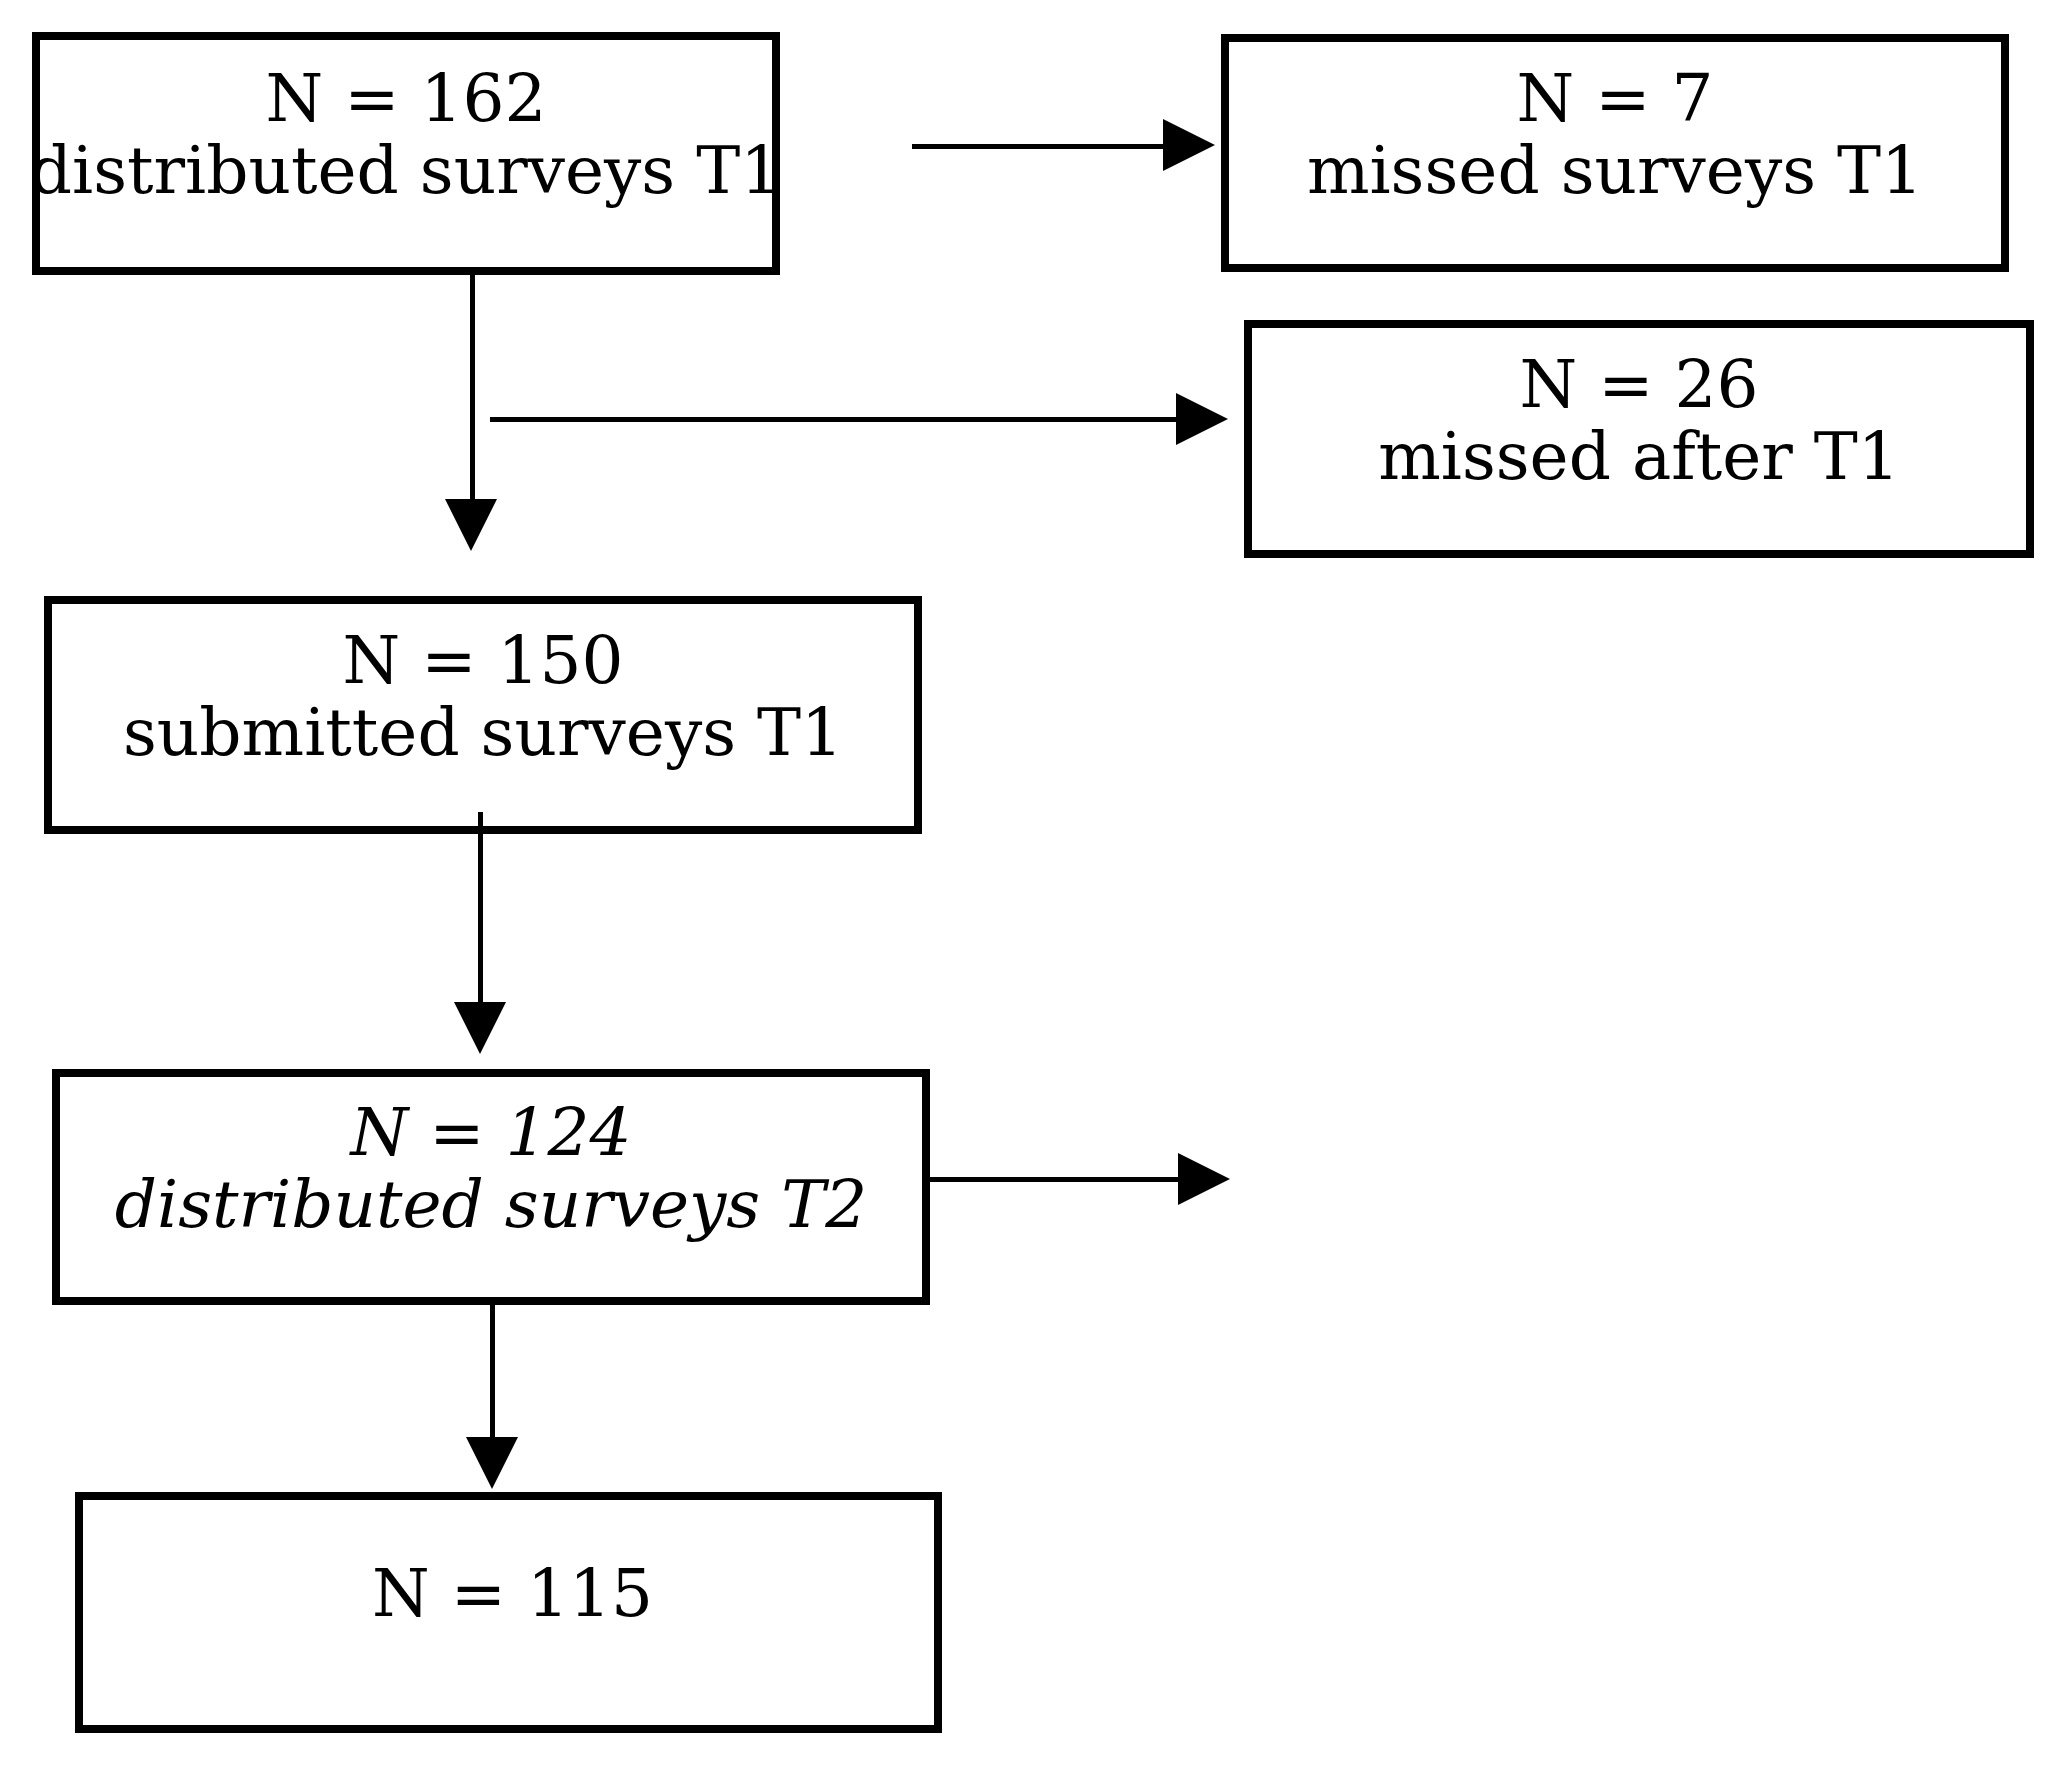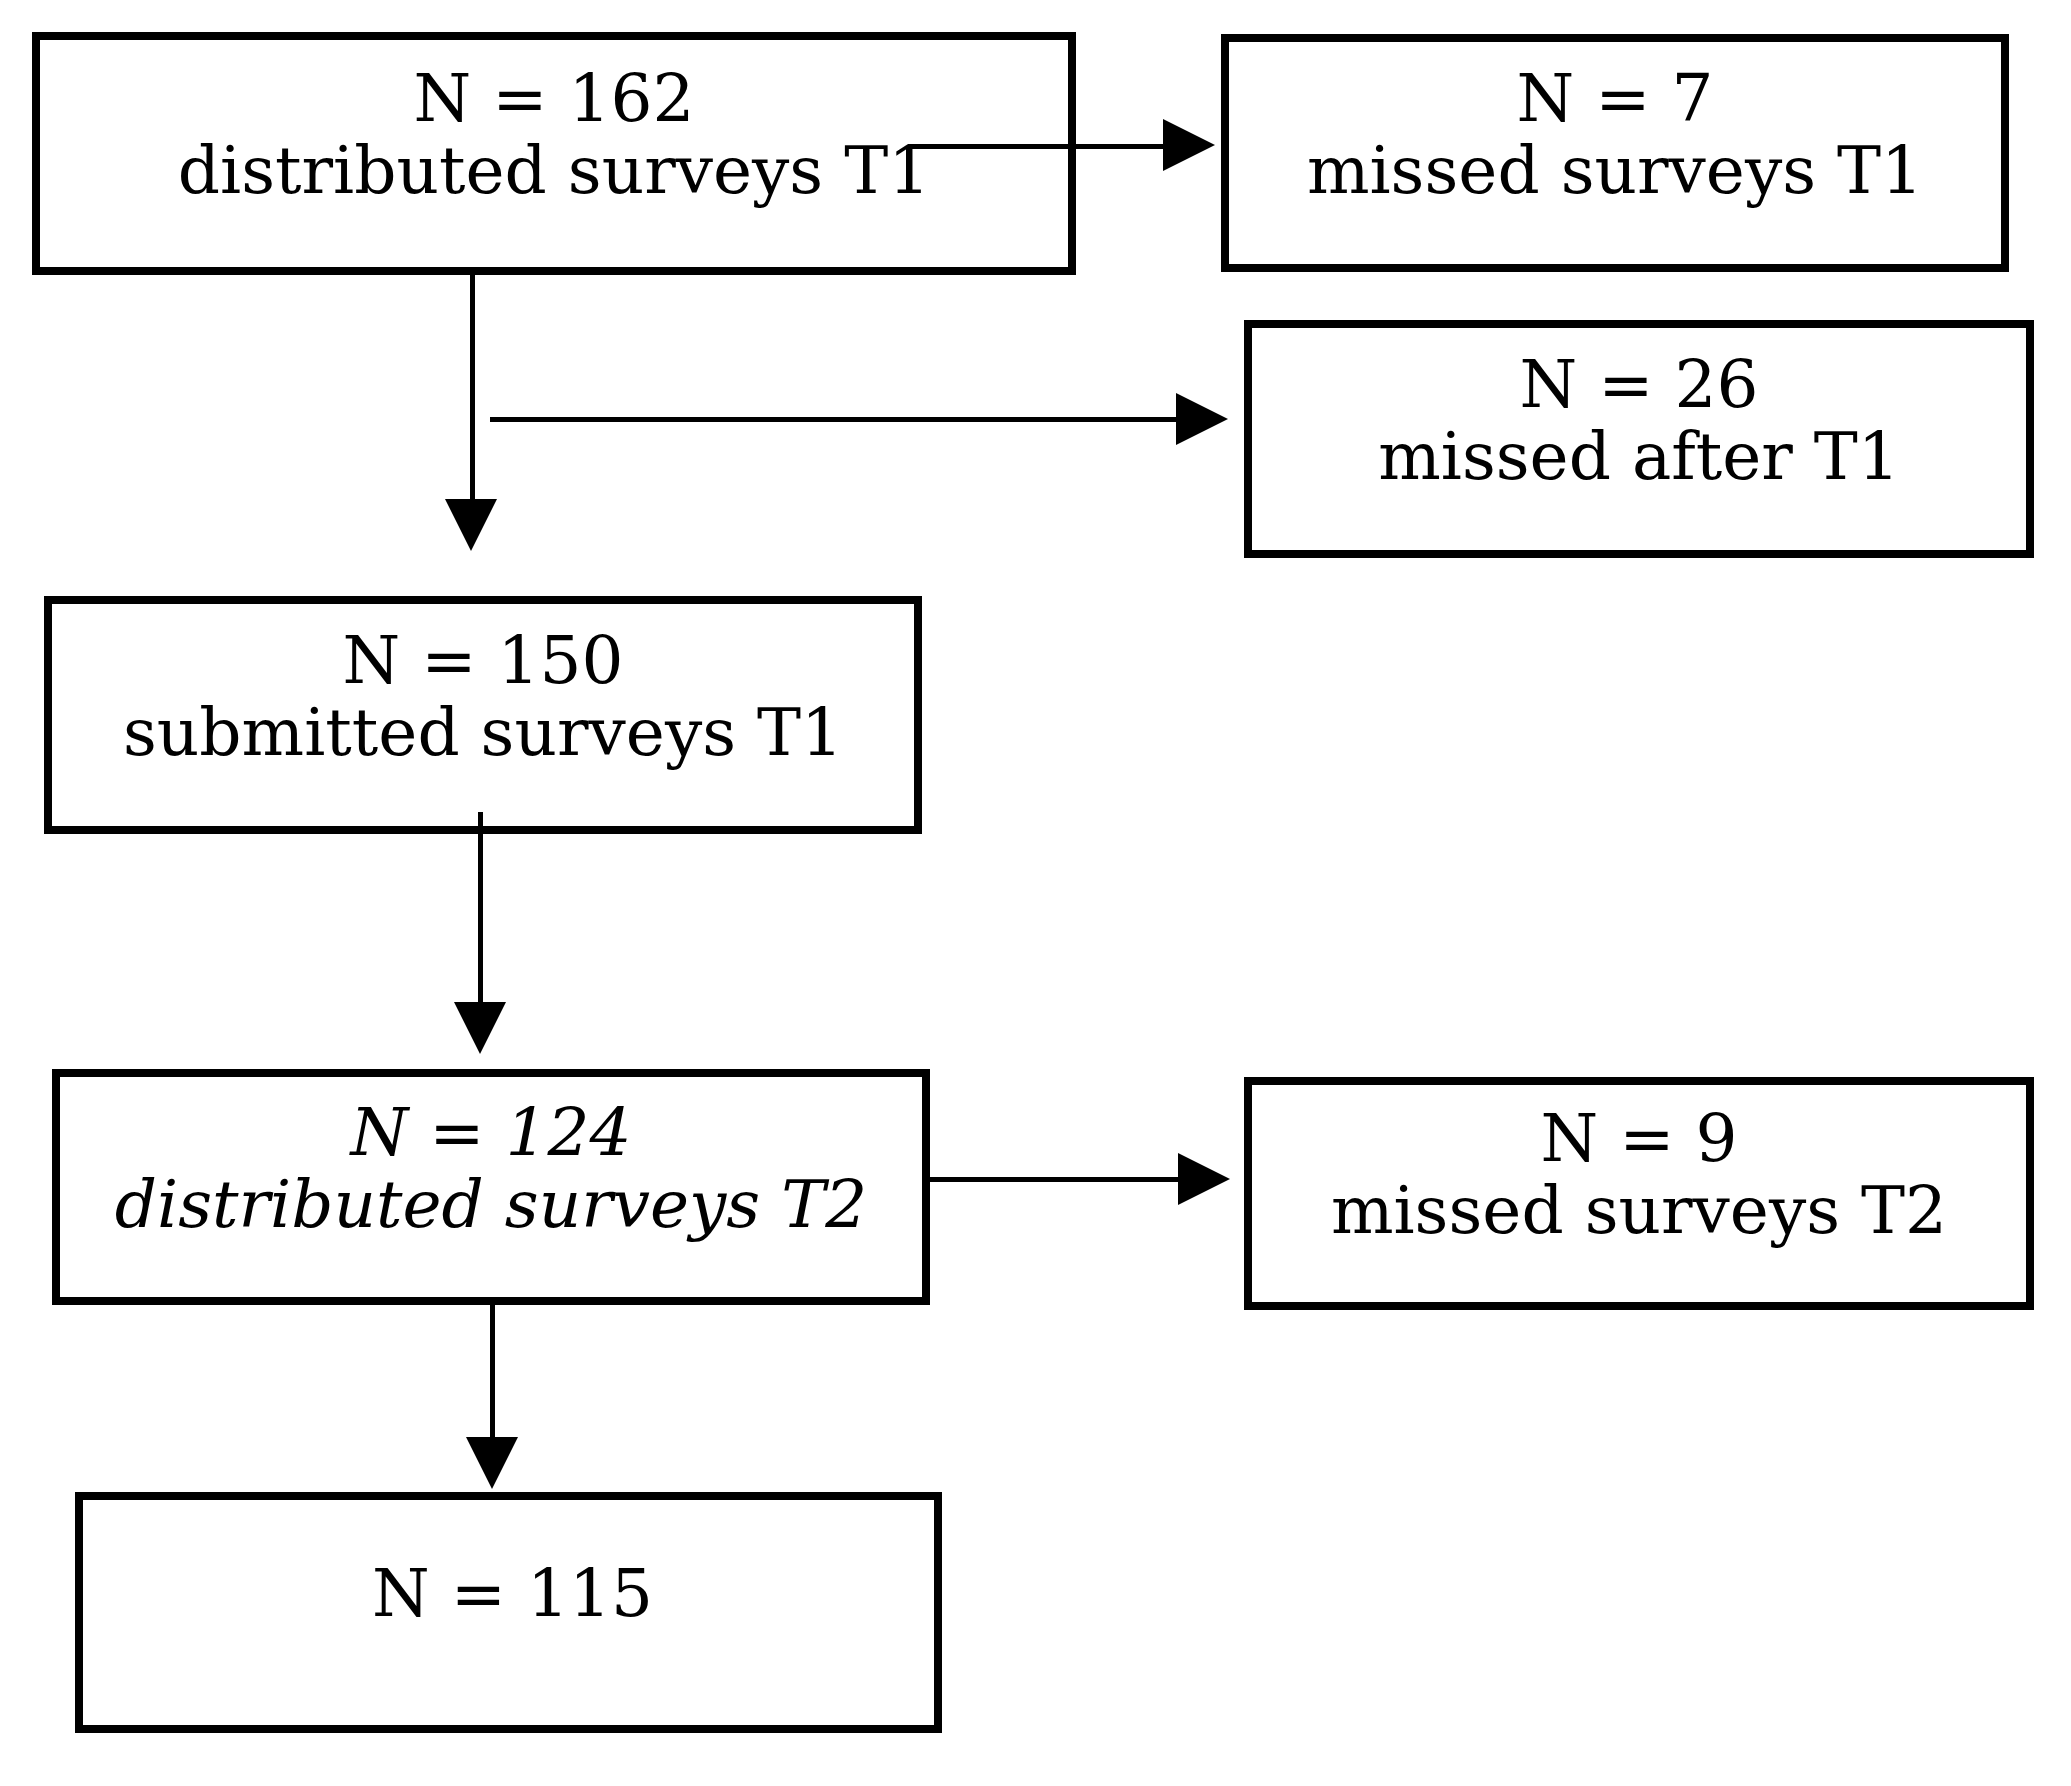--- a/index.html
+++ b/index.html
@@ -55,21 +55,21 @@
     border-left: 26px solid transparent;
     border-right: 26px solid transparent;
     border-top: 52px solid #000000;
   }
 </style>
 </head>
 <body>
 
 <div class="canvas">
 
-  <div class="flowbox" style="left:32px; top:32px; width:1044px; height:243px;">
+  <div class="flowbox" style="left:32px; top:32px; width:748px; height:243px;">
     <span class="line1">N = 162</span>
     <span class="line2">distributed surveys T1</span>
   </div>
 
   <div class="flowbox" style="left:1221px; top:34px; width:788px; height:238px;">
     <span class="line1">N = 7</span>
     <span class="line2">missed surveys T1</span>
   </div>
 
   <div class="flowbox" style="left:1244px; top:320px; width:790px; height:238px;">
@@ -80,24 +80,20 @@
   <div class="flowbox" style="left:44px; top:596px; width:878px; height:238px;">
     <span class="line1">N = 150</span>
     <span class="line2">submitted surveys T1</span>
   </div>
 
   <div class="flowbox" style="left:52px; top:1069px; width:878px; height:236px;font-style:italic;">
     <span class="line1">N = 124</span>
     <span class="line2">distributed surveys T2</span>
   </div>
 
-  <div class="flowbox" style="left:1244px; top:1077px; width:790px; height:233px;">
-    <span class="line1">N = 9</span>
-    <span class="line2">missed surveys T2</span>
-  </div>
 
   <div class="flowbox" style="left:75px; top:1492px; width:867px; height:241px;padding-left:8px;">
     <span class="line1">N = 115</span>
   </div>
 
   <div class="connector" style="left:912px; top:144px; width:254px; height:4.9px;"></div>
   <div class="arrowhead-right" style="left:1163px; top:119px;"></div>
 
   <div class="connector" style="left:470px; top:275px; width:4.9px; height:228px;"></div>
   <div class="arrowhead-down" style="left:445px; top:499px;"></div>

